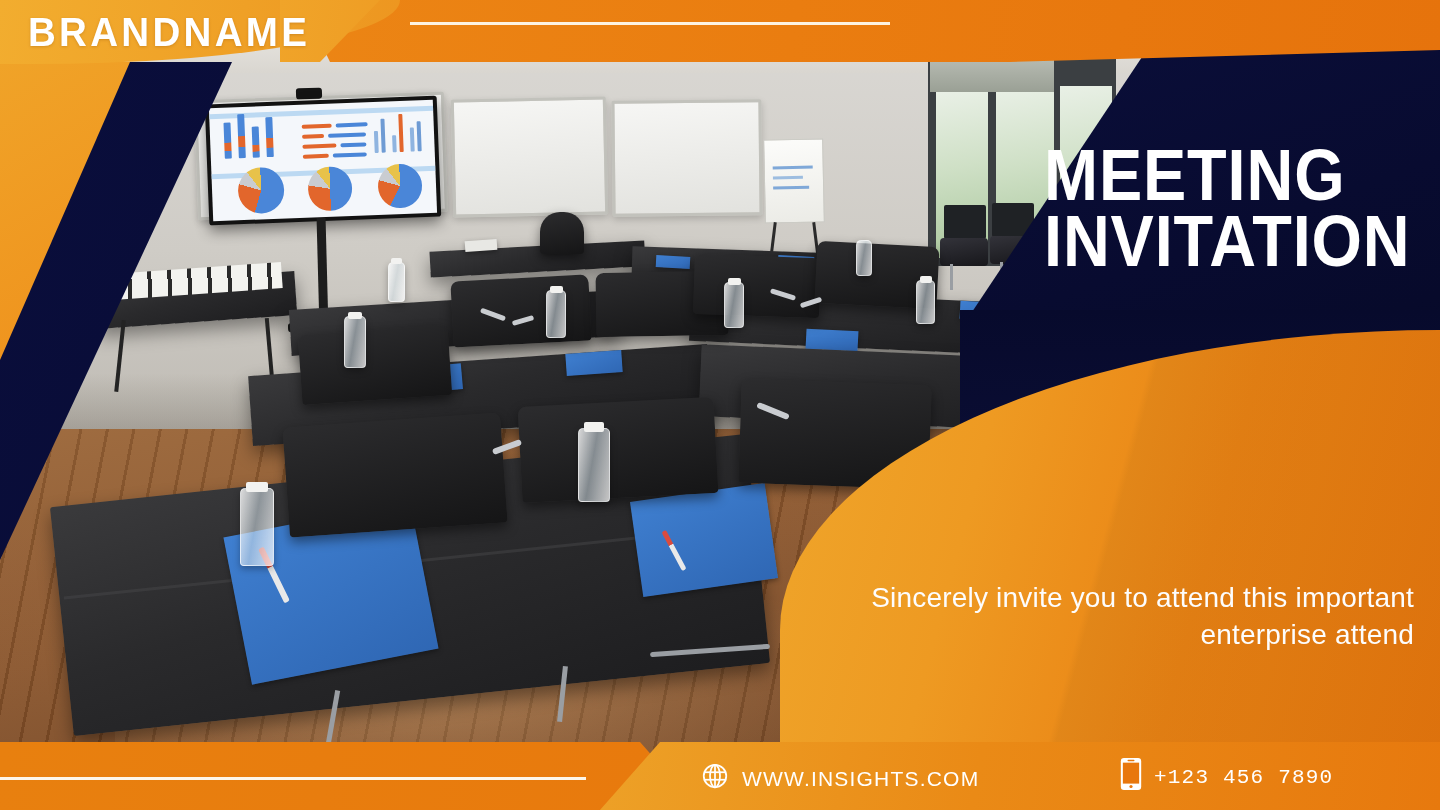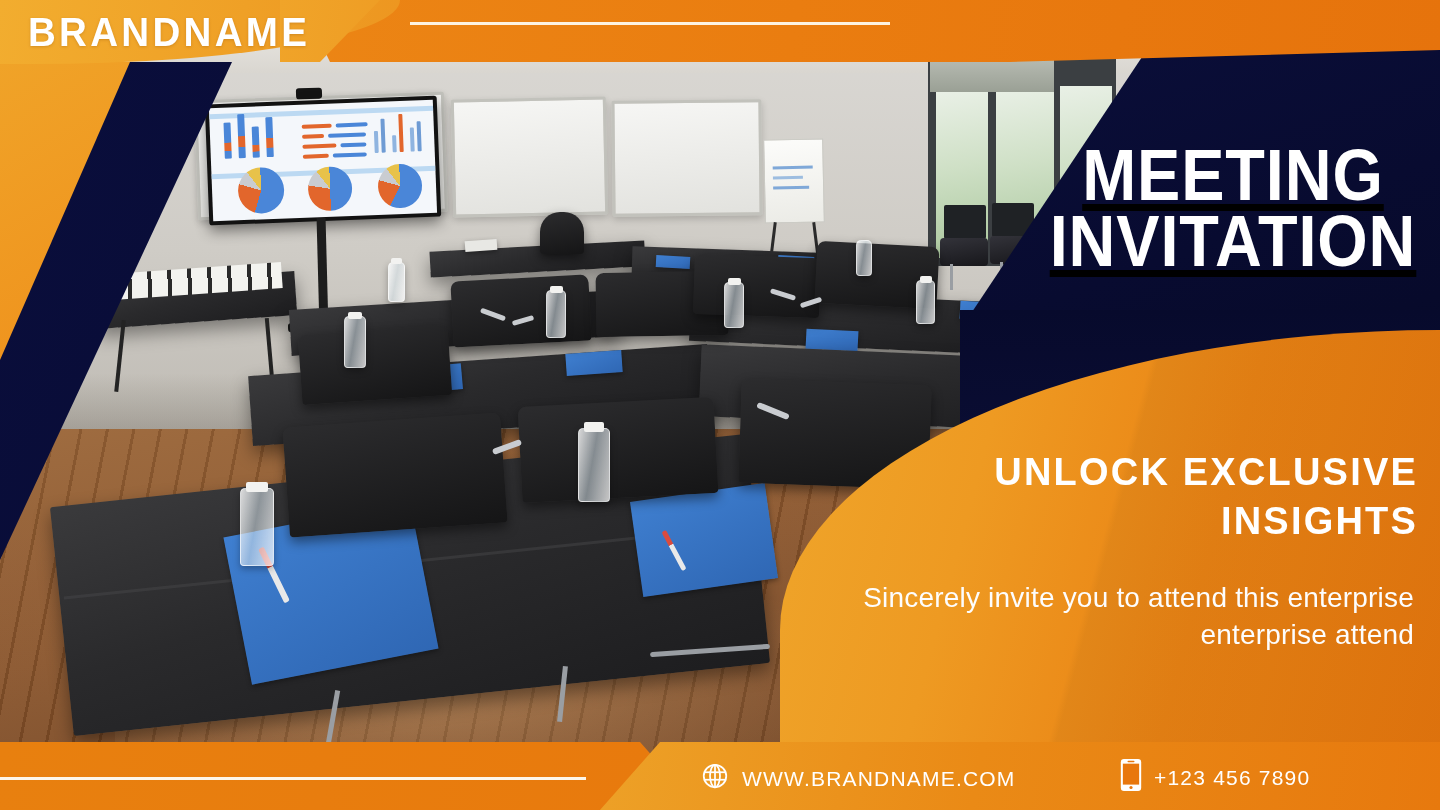--- a/index.html
+++ b/index.html
@@ -99,21 +99,21 @@
   .header-line{ position:absolute; left:410px; top:22px; width:480px; height:3px; background:#fdf3e2; }
 
   
   .navy-right{ position:absolute; right:0; top:0; width:480px; height:430px;
     background:linear-gradient(160deg,#0b0f3c 0%,#080b30 55%,#060926 100%);
     clip-path:polygon(220px 0, 480px 0, 480px 430px, 0 430px, 0 330px);
   }
   .navy-right-b{ position:absolute; right:0; top:310px; width:480px; height:130px;
     background:linear-gradient(180deg,#070a2c,#0a0d33); }
 
-  .title-block{ position:absolute; right:18px; top:142px; width:420px; text-align:center;text-decoration:underline; }
+  .title-block{ position:absolute; right:18px; top:142px; width:420px; text-align:left; }
   .title-line{ color:#ffffff; font-weight:700;
     font-family:"Liberation Sans Narrow","Liberation Sans",sans-serif;
     font-size:72px; line-height:.92; letter-spacing:1px; transform:scaleX(.9);
     transform-origin:right center; white-space:nowrap; }
 
   
   .orange-panel{ position:absolute; right:0; top:330px; width:660px; height:480px;
     background:linear-gradient(105deg,#efa62b 0%,#ee9a22 30%,#ea8314 62%,#e7760d 100%);
     border-top-left-radius:100% 300px;
   }
@@ -136,21 +136,21 @@
   }
   .footer-right{ position:absolute; left:600px; bottom:0; width:840px; height:68px;
     background:linear-gradient(100deg,#eda127 0%,#ea8a16 45%,#e7790e 100%);
     clip-path:polygon(60px 0, 840px 0, 840px 68px, 0 68px);
   }
   .footer-line{ position:absolute; left:0; bottom:30px; width:586px; height:3px; background:#fdf6ea; }
   .contact{ position:absolute; bottom:14px; display:flex; align-items:center; gap:12px;
     color:#fff; font-size:21px; letter-spacing:1.2px;
     font-family:"Liberation Sans Narrow","Liberation Sans",sans-serif; }
   .c-web{ left:700px; }
-  .c-phone{ left:1120px; }
+  .c-phone{ left:1120px;font-family:Liberation Mono, monospace; }
   .ic{ display:block; }
 </style>
 </head>
 <body>
 
 <div class="poster">
 
   <div class="photo">
     <div class="wall"></div>
     <div class="ceiling"></div>
@@ -299,25 +299,24 @@
 
   <div class="title-block">
     <div class="title-line">MEETING</div>
     <div class="title-line">INVITATION</div>
   </div>
 
   <div class="orange-panel"></div>
   <div class="orange-facet"></div>
 
   <div class="headline">
-    <div>UNLOCK EXCLUSIVE INSIGHTS</div>
   </div>
 
   <div class="subtitle">
-    <div>Sincerely invite you to attend this enterprise</div>
+    <div>Sincerely invite you to attend this important</div>
     <div>enterprise attend</div>
   </div>
 
   <div class="header-bar"></div>
   <div class="header-amber"></div>
   <div class="header-amber2"></div>
   <div class="header-line"></div>
   <div class="brandname">BRANDNAME</div>
 
   <div class="footer-bar"></div>
@@ -327,21 +326,21 @@
   <div class="contact c-web">
     <span class="ic">
       <svg width="30" height="30" viewBox="0 0 24 24" fill="none" stroke="#fff" stroke-width="1.4">
         <circle cx="12" cy="12" r="9"></circle>
         <ellipse cx="12" cy="12" rx="4" ry="9"></ellipse>
         <line x1="3" y1="9" x2="21" y2="9"></line>
         <line x1="3" y1="15" x2="21" y2="15"></line>
         <line x1="12" y1="3" x2="12" y2="21"></line>
       </svg>
     </span>
-    <span>WWW.BRANDNAME.COM</span>
+    <span>WWW.INSIGHTS.COM</span>
   </div>
 
   <div class="contact c-phone">
     <span class="ic">
       <svg width="22" height="32" viewBox="0 0 14 22" fill="#fff">
         <rect x="0" y="0" width="14" height="22" rx="2.2" fill="#fff"></rect>
         <rect x="1.4" y="3.2" width="11.2" height="14.4" fill="#e8770d"></rect>
         <rect x="4.6" y="1.2" width="4.8" height="1.1" rx=".55" fill="#e8770d"></rect>
         <circle cx="7" cy="19.6" r="1.1" fill="#e8770d"></circle>
       </svg>

